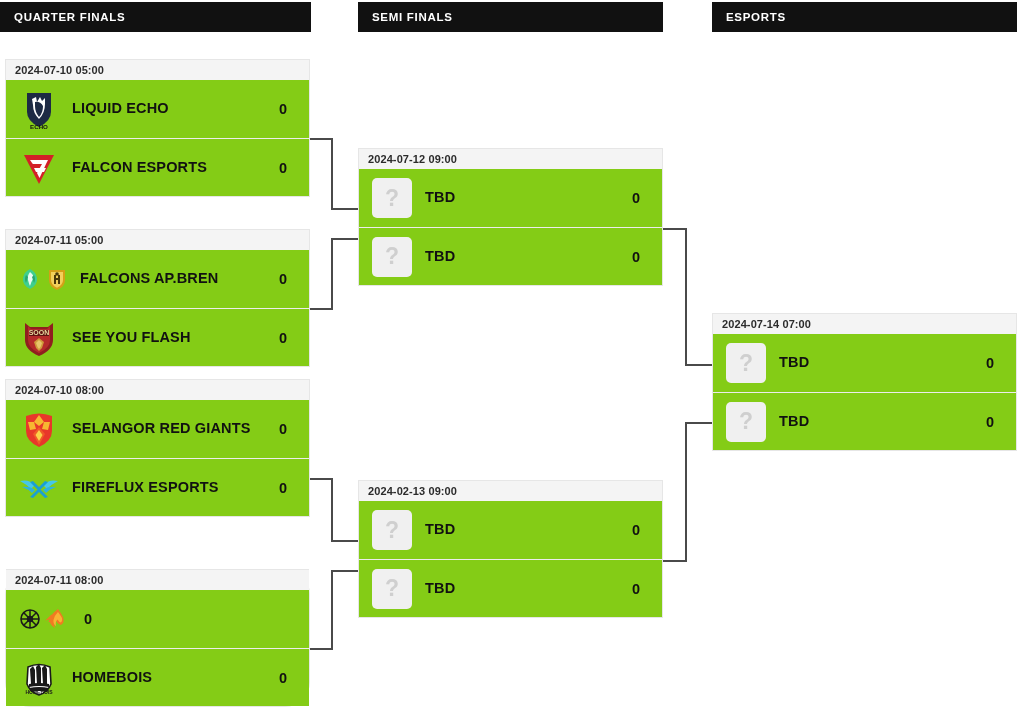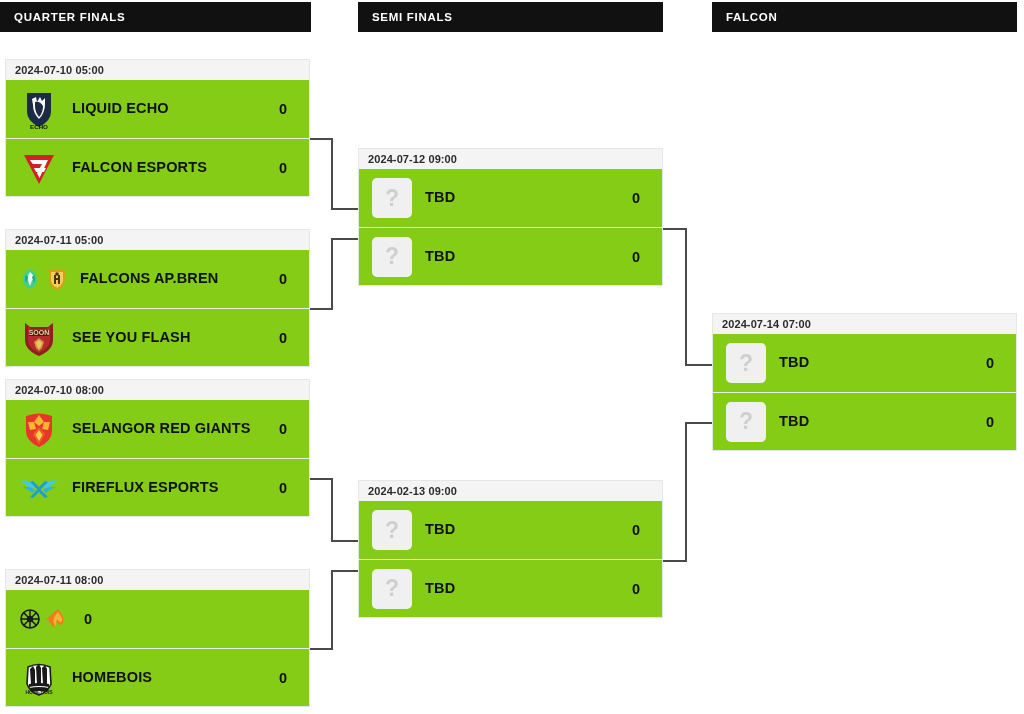--- a/index.html
+++ b/index.html
@@ -111,21 +111,21 @@
 
 <div id="bracket">
 
   <div class="round-header" id="hdr-qf">
     <span>QUARTER FINALS</span>
   </div>
   <div class="round-header" id="hdr-sf">
     <span>SEMI FINALS</span>
   </div>
   <div class="round-header" id="hdr-f">
-    <span>FALCON</span>
+    <span>ESPORTS</span>
   </div>
 
   <div class="conn h" style="left:305px; top:138px; width:28px;"></div>
   <div class="conn v" style="left:331px; top:138px; height:72px;"></div>
 
   <div class="conn h" style="left:305px; top:308px; width:28px;"></div>
   <div class="conn v" style="left:331px; top:238px; height:72px;"></div>
 
   <div class="conn h" style="left:331px; top:208px; width:28px;"></div>
   <div class="conn h" style="left:331px; top:238px; width:28px;"></div>
@@ -235,21 +235,21 @@
           <path d="M39 16 Q31 15 26 19 L29 22 Q33 18 39 16 Z" fill="#2fb3dd"></path>
           <path d="M13 11 L22 20 L31 11 L28 10 L22 16 L16 10 Z" fill="#1a9fd4"></path>
           <path d="M13 26 L22 17 L31 26 L28 27 L22 21 L16 27 Z" fill="#1a9fd4"></path>
         </svg>
       </span>
       <span class="team-name">FIREFLUX ESPORTS</span>
       <span class="team-score">0</span>
     </div>
   </div>
 
-  <div class="match" id="m-qf4" style="left:5px; top:569px; width:305px;">
+  <div class="match" id="m-qf4" style="left:5px; top:569px; width:305px;border-radius:25px;">
     <div class="match-date">2024-07-11 08:00</div>
     <div class="team-row first">
       <span class="logo-wrap dual">
         <svg width="22" height="22" viewBox="0 0 22 22">
           <circle cx="11" cy="11" r="9" fill="none" stroke="#1a1a1a" stroke-width="1.6"></circle>
           <path d="M5 5 L17 17 M17 5 L5 17 M11 2 L11 20 M2 11 L20 11" stroke="#1a1a1a" stroke-width="1.5"></path>
           <circle cx="11" cy="11" r="3.2" fill="#1a1a1a"></circle>
         </svg>
         <svg width="24" height="24" viewBox="0 0 24 24">
           <path d="M14 2 Q7 7 6 12 Q5 18 11 21 Q9 16 12 13 Q13 17 17 18 Q21 15 19 10 Q17 6 14 2 Z" fill="#f07a22"></path>

